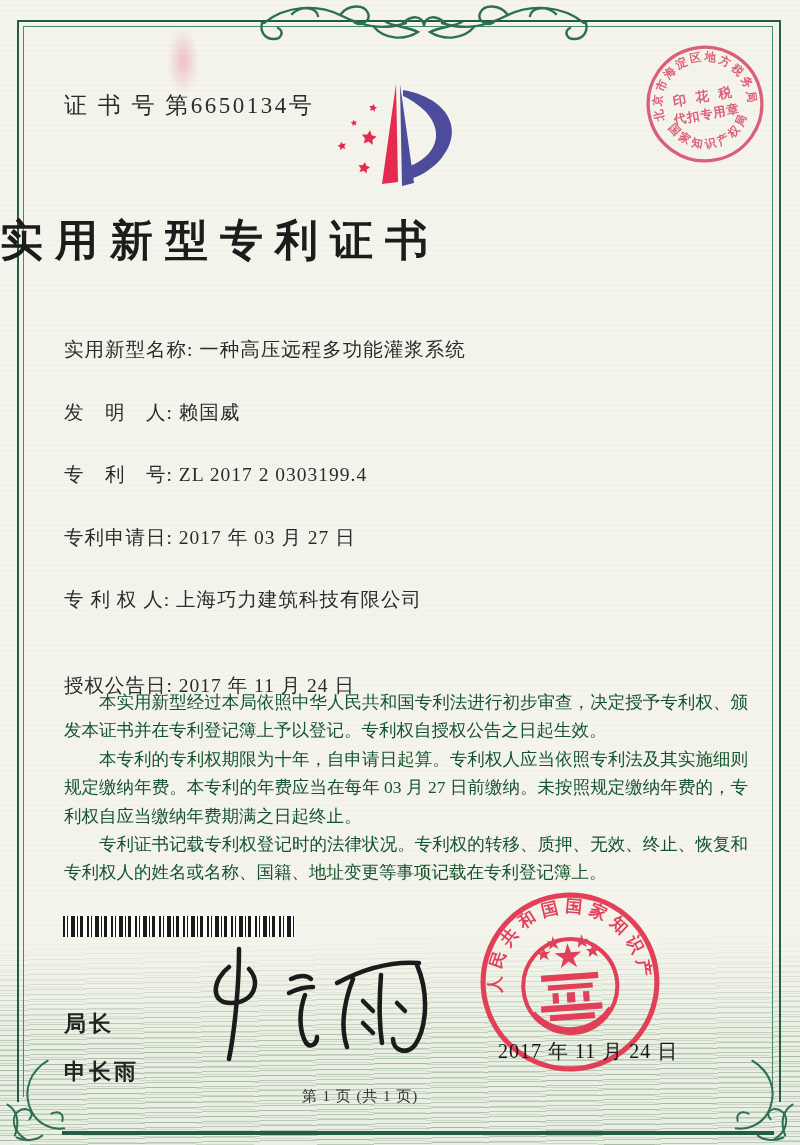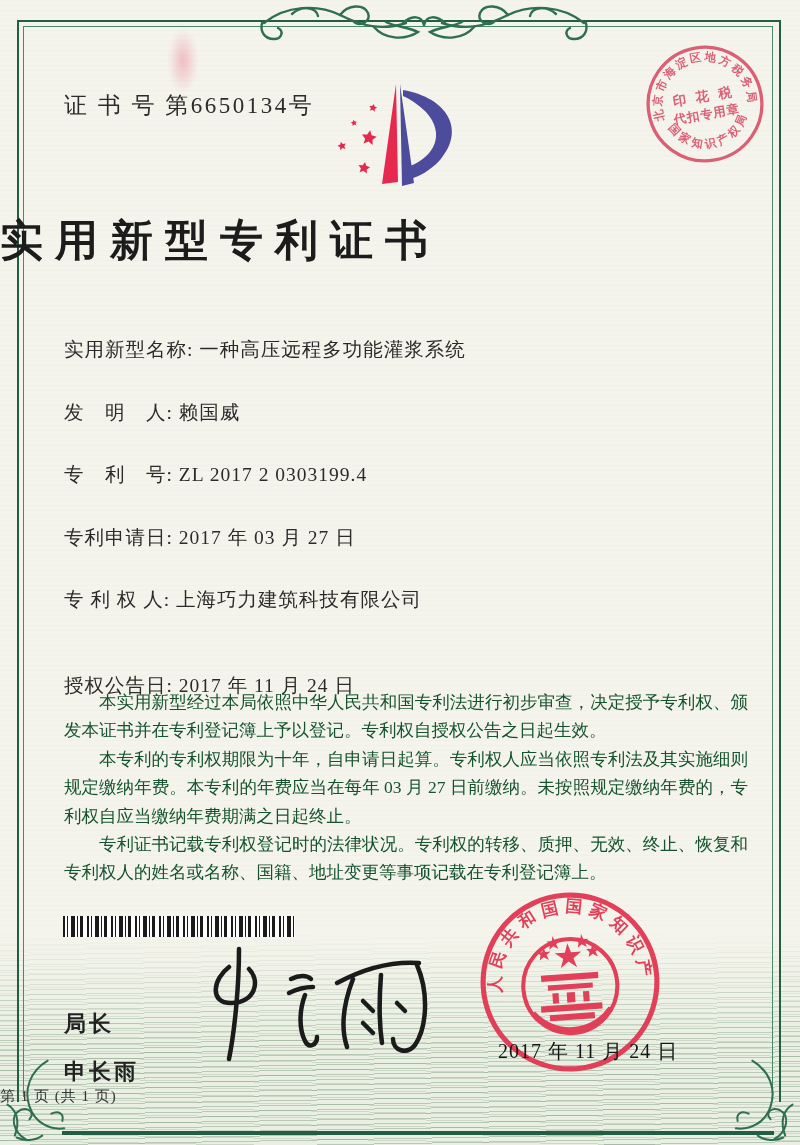--- a/index.html
+++ b/index.html
@@ -82,21 +82,21 @@
   .sig-block .sig-name{margin-top:18px;}
   .signature{position:absolute; left:195px; top:945px; z-index:5;}
   .big-seal{position:absolute; left:478px; top:890px; z-index:5; opacity:.93;}
   .seal-date{
     position:absolute; left:498px; top:1038px; z-index:6;
     font-size:20px; letter-spacing:1px; white-space:pre; color:#151515;
   }
   .tax-stamp{position:absolute; left:643px; top:42px; z-index:5; opacity:.9;}
   .page-footer{
     position:absolute; left:0; top:1087px; width:720px; z-index:4;
-    text-align:left; font-size:15px; letter-spacing:1px; color:#333;
+    text-align:center; font-size:15px; letter-spacing:1px; color:#333;
   }
 </style>
 </head>
 <body>
 
 <div id="page">
 
   <div class="paper-texture"></div>
   <div class="wave-band"></div>
 

